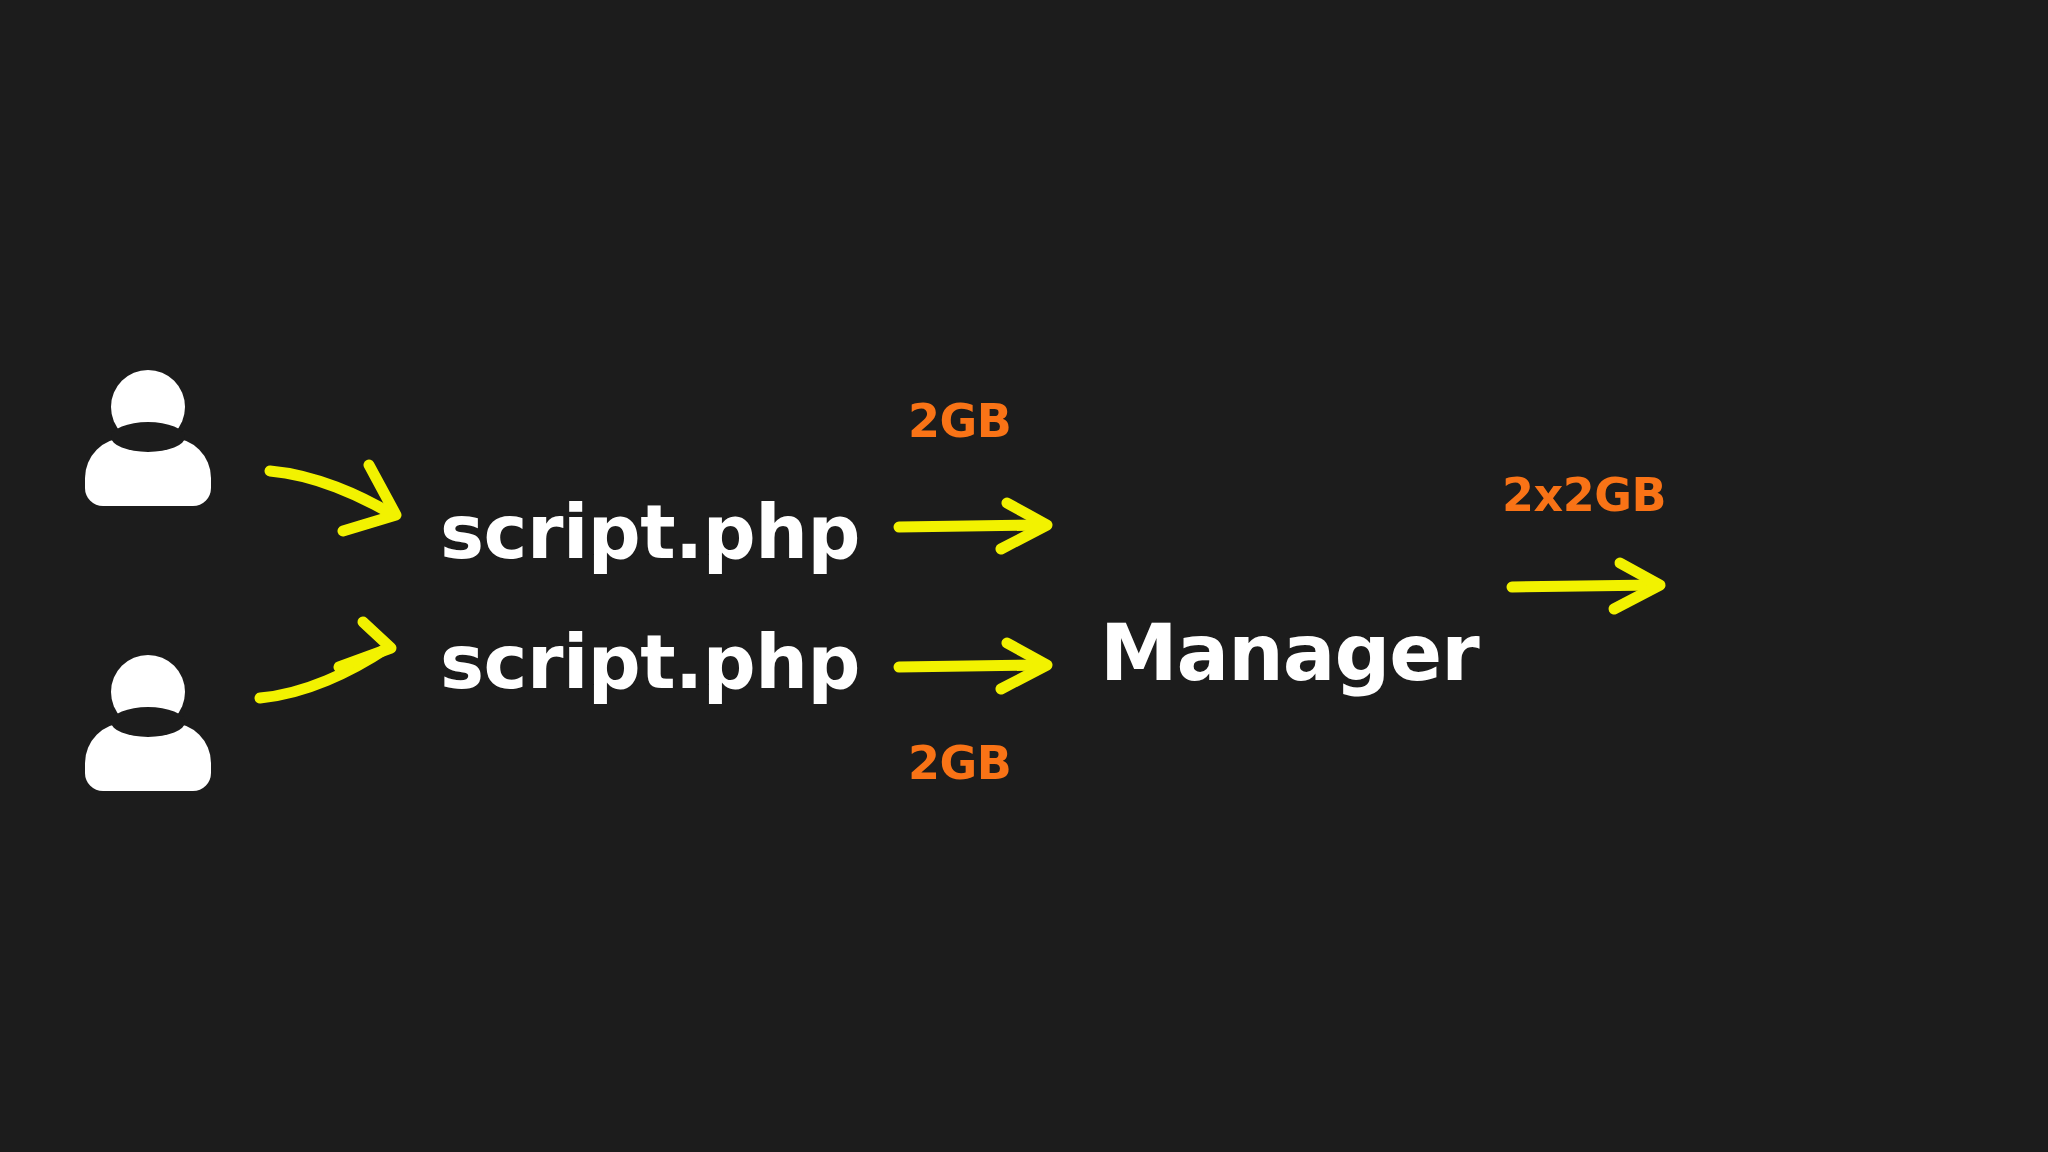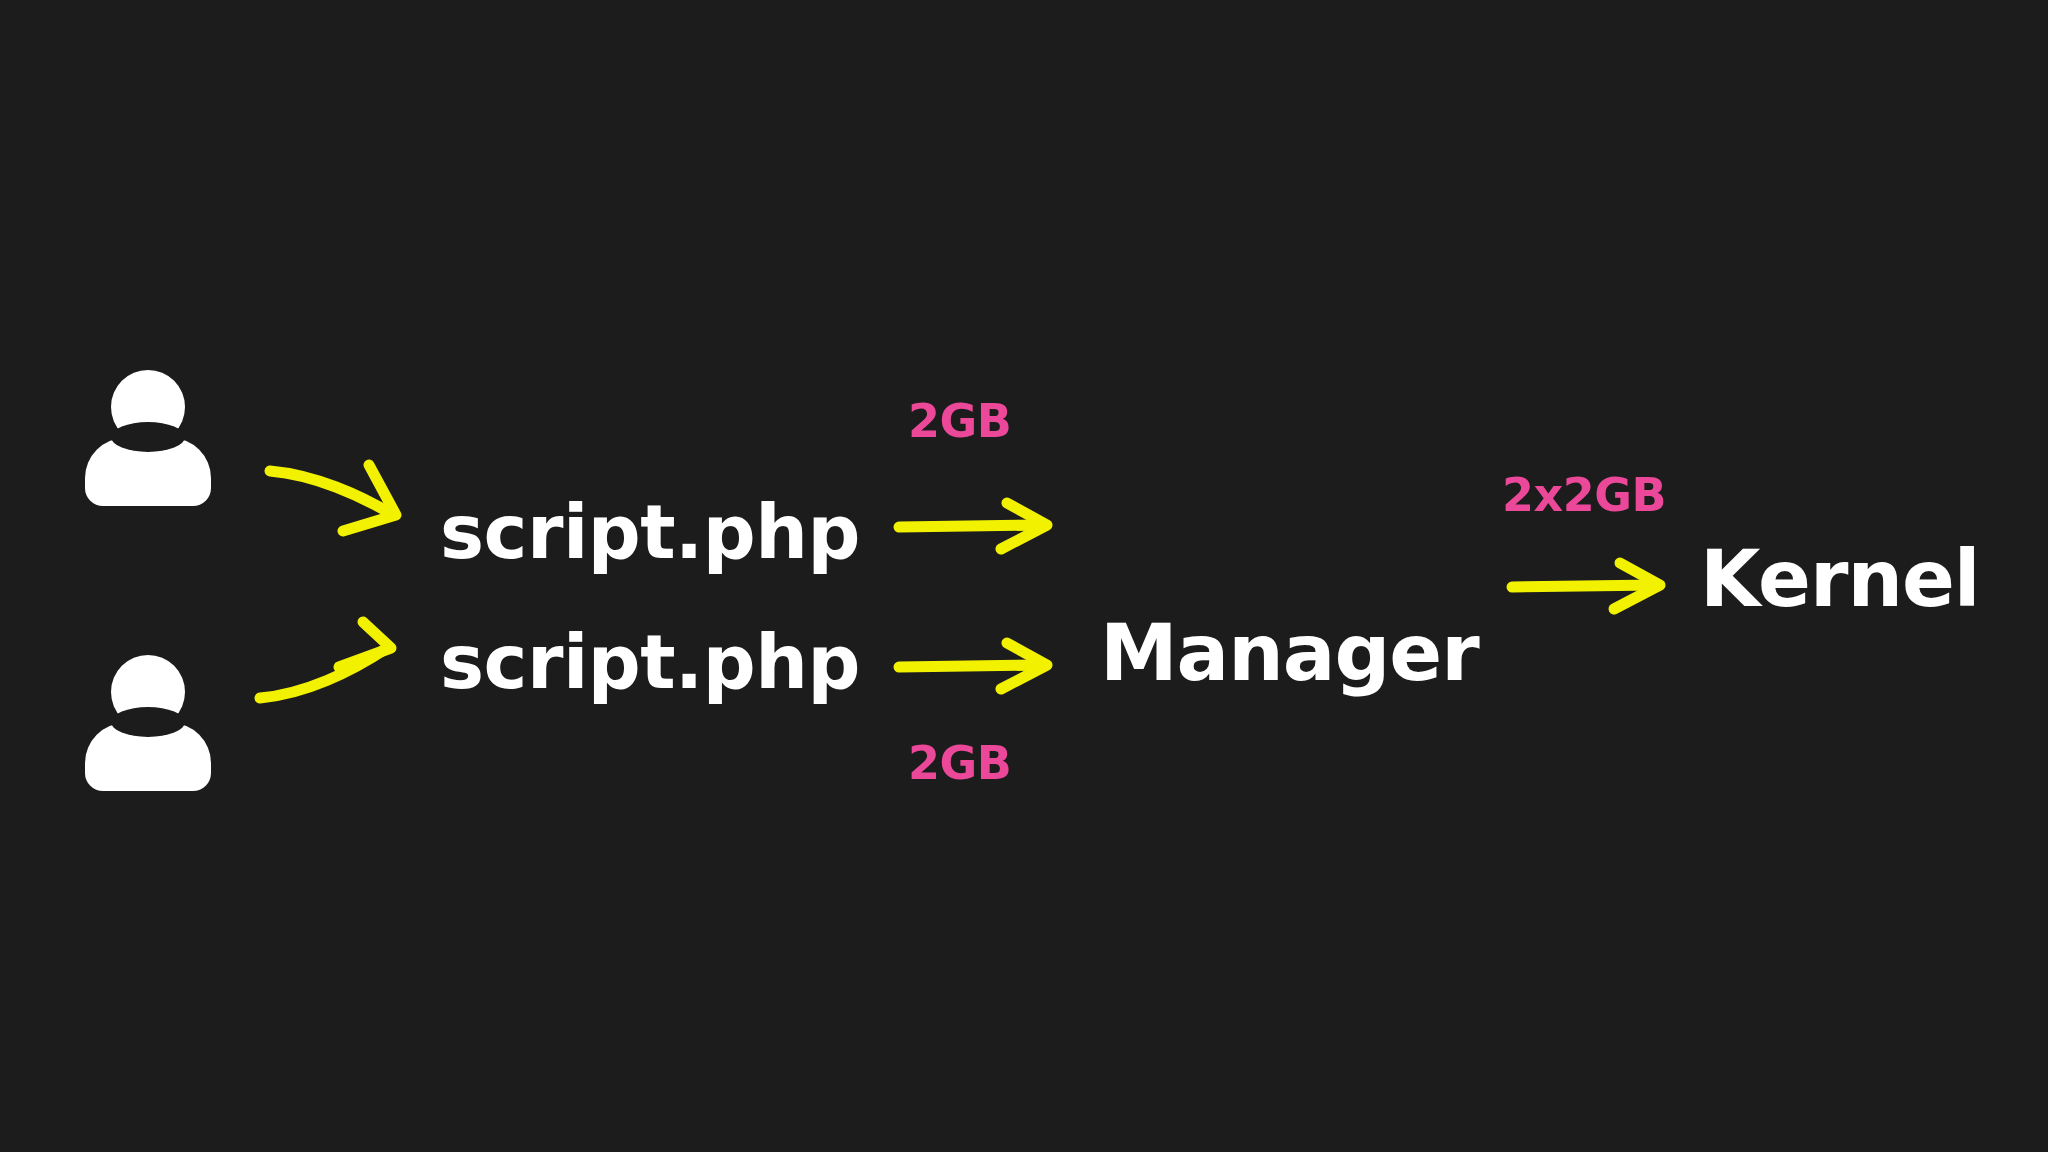--- a/index.html
+++ b/index.html
@@ -58,21 +58,21 @@
 
   
   .script-label {
     font-size: 74px;
     font-weight: 700;
     letter-spacing: -0.5px;
   }
   .size-label {
     font-size: 46px;
     font-weight: 700;
-    color: #ec4899;
+    color: #f97316;
     letter-spacing: -0.5px;
   }
   .big-label {
     font-size: 78px;
     font-weight: 700;
     letter-spacing: -1px;
   }
   .zmm-label {
     font-size: 78px;
     font-weight: 700;
@@ -142,15 +142,14 @@
     <div>Manager</div>
   </div>
 
   <div class="node size-label" style="left:1502px; top:472px;">2x2GB</div>
 
   <svg class="arrow-svg" style="left:1508px; top:555px;" width="160" height="60" viewBox="0 0 160 60">
     <path d="M 4 32 L 148 30"></path>
     <path d="M 112 8 L 152 30 L 106 54"></path>
   </svg>
 
-  <div class="node big-label" style="left:1700px; top:540px;">Kernel</div>
 
 </div>
 
 </body></html>

